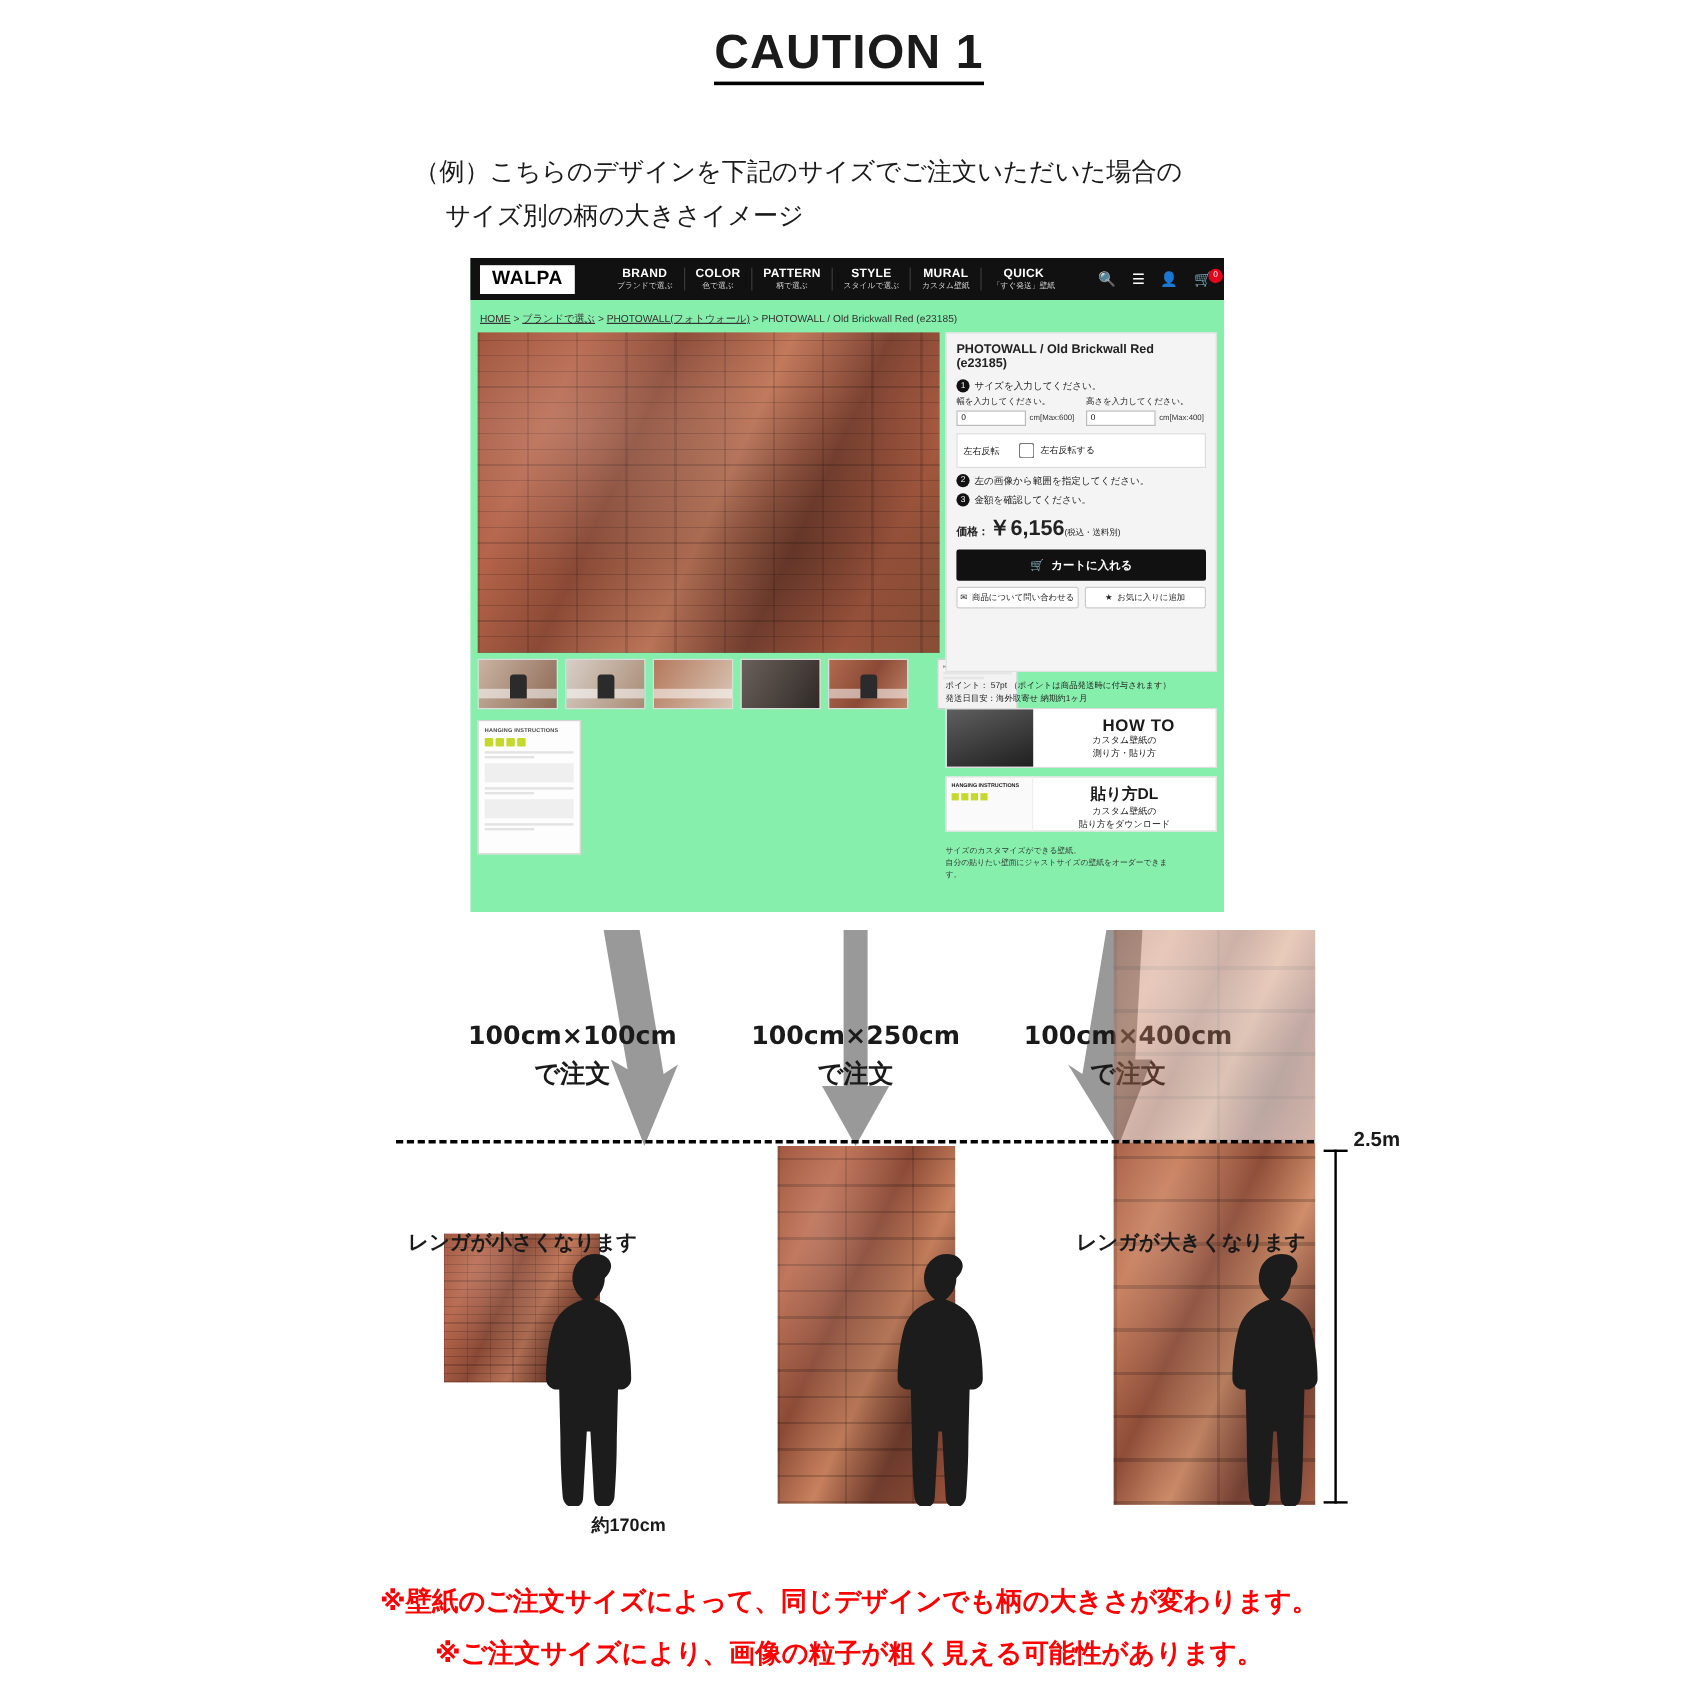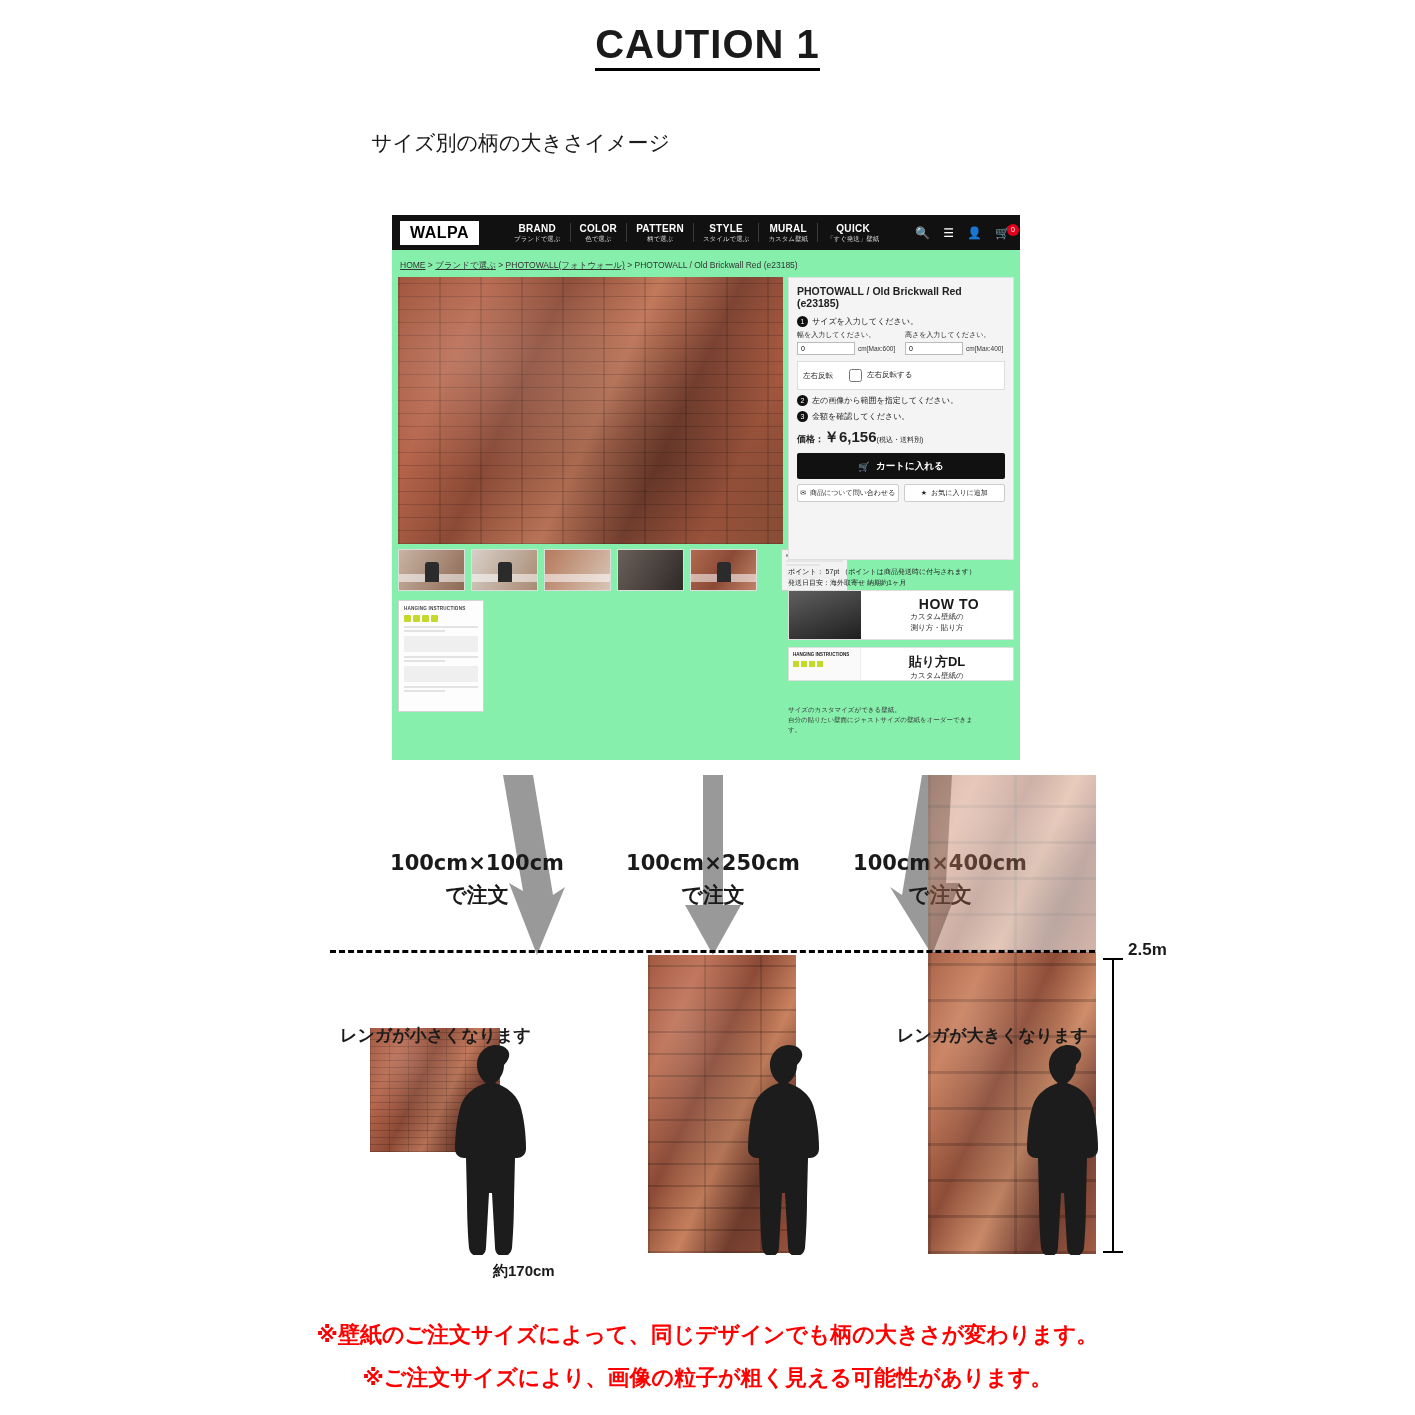--- a/index.html
+++ b/index.html
@@ -138,21 +138,21 @@
   .field .inp{
     display:flex; align-items:center; gap:3px;
   }
   .field input{
     width:58px; height:13px; font-size:7px; border:1px solid #bbb; background:#fff; padding:0 3px;
   }
   .field .unit{ font-size:6.5px; color:#333; }
   .wp-white{ background:#fff; border:1px solid #ddd; padding:4px 5px; margin-top:6px; display:flex; gap:12px; align-items:center; font-size:7.5px;}
   .wp-white input{ vertical-align:middle; }
   .price{ font-size:13px; font-weight:bold; margin-top:6px; }
-  .price .yen{ font-size:15px; }
+  .price .yen{ font-size:18px; }
   .price .small{ font-size:7px; font-weight:normal; }
   .cart-btn{
     margin-top:6px; background:#111; color:#fff; height:26px;
     display:flex; align-items:center; justify-content:center; gap:6px;
     font-size:9.5px; font-weight:bold; border-radius:2px;
   }
   .sub-btns{ display:flex; gap:5px; margin-top:5px; }
   .sub-btn{
     flex:1; background:#fff; border:1px solid #ccc; height:18px;
     display:flex; align-items:center; justify-content:center; gap:4px;
@@ -164,21 +164,21 @@
   .howto{
     position:absolute; left:396px; top:375px; width:226px; height:50px;
     border:1px solid #ddd; display:flex; overflow:hidden; background:#fff;
   }
   .howto .ph{ width:72px; background:linear-gradient(160deg,#5f5f5f,#1f1f1f); }
   .howto .tx{ flex:1; text-align:center; padding-top:5px; }
   .howto .tx .big{ font-size:14px; font-weight:bold; letter-spacing:.5px;margin-left:24px; }
   .howto .tx .sm{ font-size:7.5px; line-height:1.45; }
 
   .dlbox{
-    position:absolute; left:396px; top:432px; width:226px; height:34px;
+    position:absolute; left:396px; top:432px; width:226px; height:46px;
     border:1px solid #ddd; display:flex; overflow:hidden; background:#fff;
   }
   .dlbox .ph{ width:72px; background:#fafafa; border-right:1px solid #eee; font-size:4px; padding:4px; }
   .dlbox .ph .t{ font-weight:bold; font-size:4.5px; }
   .dlbox .ph .dots{ display:flex; gap:2px; margin-top:4px; }
   .dlbox .ph .dots i{ width:6px; height:6px; background:#c5d92d; display:block; }
   .dlbox .tx{ flex:1; text-align:center; padding-top:5px; }
   .dlbox .tx .big{ font-size:13px; font-weight:bold; }
   .dlbox .tx .sm{ font-size:7.5px; line-height:1.45; }
 
@@ -259,20 +259,21 @@
   .warn2{ top:1363px; }
 </style>
 </head>
 <body>
 
 <div class="caution-title">
   <span>CAUTION 1</span>
 </div>
 
 <div class="intro">
+  <span>（例）こちらのデザインを下記のサイズでご注文いただいた場合の</span>
   <span class="l2">サイズ別の柄の大きさイメージ</span>
 </div>
 
 <div class="shot">
 
   <div class="wp-head">
     <div class="wp-logo">WALPA</div>
     <div class="wp-nav">
       <div class="item">
         <div class="t1">BRAND</div>

